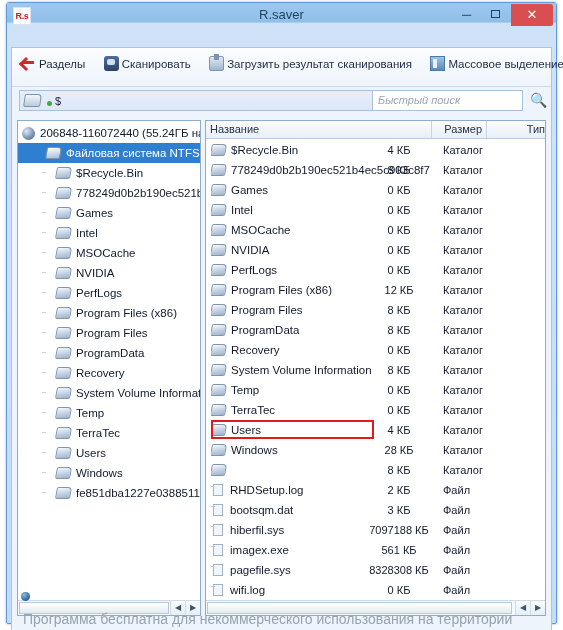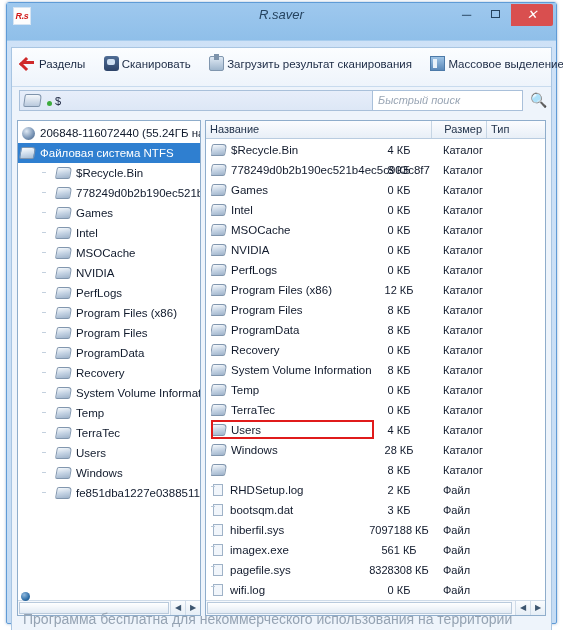--- a/index.html
+++ b/index.html
@@ -15,24 +15,23 @@
     left: 6px; top: 2px;
     width: 551px; height: 622px;
     background: linear-gradient(180deg,#cfe2f7 0%, #c5dcf4 100%);
     border: 1px solid #5f9bd6;
     border-radius: 3px 3px 2px 2px;
     box-shadow: 0 0 3px rgba(80,120,170,.55);
   }
   
   #titlebar {
     position: relative;
-    height: 38px;
+    height: 20px;
     background: linear-gradient(180deg,#9ec8ee 0%, #8fbfe9 100%);
     border-bottom: 1px solid #a8cdee;
-    font-style: italic;
   }
   #app-icon {
     position: absolute; left: 6px; top: 4px;
     width: 18px; height: 18px;
     background: #fdfdfd;
     border: 1px solid #d6e4f2;
     color: #d21b1b;
     font-size: 9px; font-weight: bold;
     line-height: 17px; text-align: center;
     letter-spacing: -.3px;
@@ -159,21 +158,21 @@
     border-bottom: 1px solid #b9cce0;
     font-size: 11px; color:#23344c;
   }
   .col {
     position:absolute; top:0; height:17px; line-height:17px;
     border-right: 1px solid #c6d5e4;
     padding-left: 4px; overflow:hidden; white-space:nowrap;
   }
   #col-name { left:0; width:226px; }
   #col-size { left:226px; width:55px; text-align:right; padding-right:4px; padding-left:0; }
-  #col-type { left:281px; width:58px; border-right:none; }
+  #col-type { left:281px; width:58px; border-right:none;text-align:right; }
   
   .row {
     position: relative;
     height: 20px; line-height: 20px;
     font-size: 11.5px; color:#111a2c;
     white-space: nowrap; overflow:hidden;
   }
   .row .nm { position:absolute; left:0; }
   .row .sz { position:absolute; left:150px; width:76px; text-align:center; font-size:11px; }
   .row .tp { position:absolute; left:232px; font-size:11px; }
@@ -192,21 +191,21 @@
     content:""; position:absolute; margin-left:-5px; margin-top:1px;
     width:6px; height:1px; background:#b9c8d9;
   }
   
   #tree-rows { padding-top: 2px; }
   .trow {
     position: relative; height: 20px; line-height: 20px;
     font-size: 11.5px; color:#101a2c; white-space: nowrap; overflow:hidden;
   }
   .trow.lvl0 { padding-left: 4px; }
-  .trow.lvl1 { padding-left: 2px; }
+  .trow.lvl1 { padding-left: 28px; }
   .trow.lvl2 { padding-left: 38px; }
   .trow.sel { background:#2f7fd0; color:#ffffff; }
   .trow.sel .fldr-ico { background: linear-gradient(170deg,#fdfefe 0%,#cddcec 55%,#a8bed4 100%); }
   .disk-ico {
     display:inline-block; width:13px; height:13px; margin:0 5px -3px 0;
     border-radius:50%;
     background: radial-gradient(circle at 35% 32%, #dfe9f4 0%, #7d98b8 55%, #3c5a80 100%);
   }
   .expander {
     position:absolute; left:7px; top:7px;

